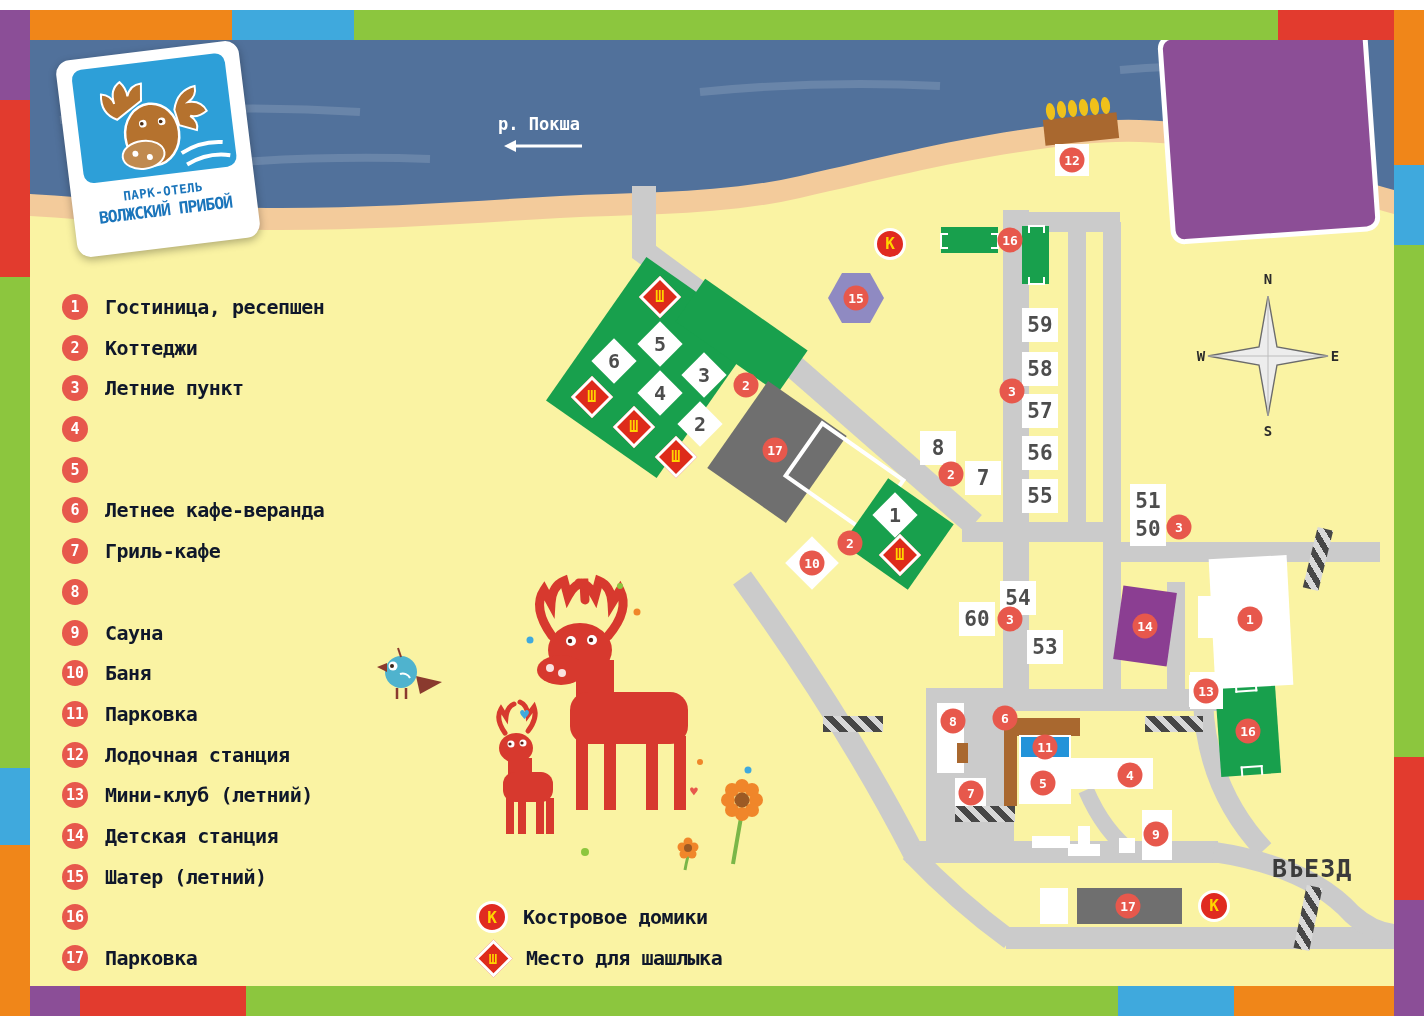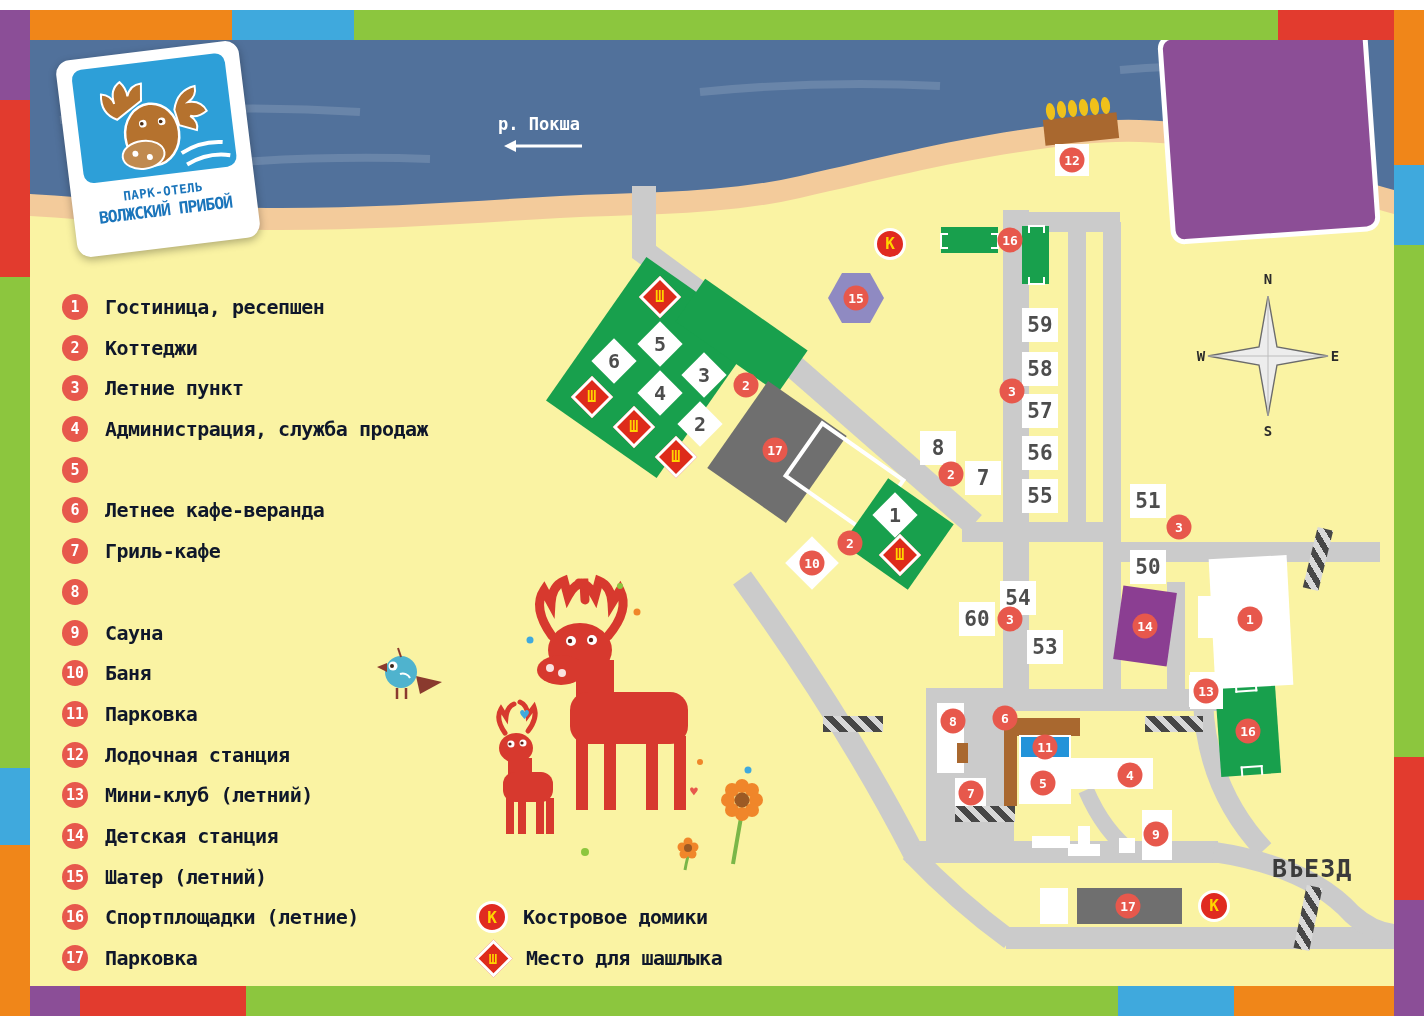--- a/index.html
+++ b/index.html
@@ -294,21 +294,20 @@
       <div class="lrow">
         <span class="lnum">2</span>
         <span class="llab">Коттеджи</span>
       </div>
       <div class="lrow">
         <span class="lnum">3</span>
         <span class="llab">Летние пункт</span>
       </div>
       <div class="lrow">
         <span class="lnum">4</span>
-        <span class="llab">Администрация, служба продаж</span>
       </div>
       <div class="lrow">
         <span class="lnum">5</span>
       </div>
       <div class="lrow">
         <span class="lnum">6</span>
         <span class="llab">Летнее кафе-веранда</span>
       </div>
       <div class="lrow">
         <span class="lnum">7</span>
@@ -340,21 +339,20 @@
       <div class="lrow">
         <span class="lnum">14</span>
         <span class="llab">Детская станция</span>
       </div>
       <div class="lrow">
         <span class="lnum">15</span>
         <span class="llab">Шатер (летний)</span>
       </div>
       <div class="lrow">
         <span class="lnum">16</span>
-        <span class="llab">Спортплощадки (летние)</span>
       </div>
       <div class="lrow">
         <span class="lnum">17</span>
         <span class="llab">Парковка</span>
       </div>
     </div>
 
   <div class="symrow" style="left:476px;top:901px;">
     <span class="sym-k">К</span>
     <span class="llab">Костровое домики</span>
@@ -366,21 +364,21 @@
     <span class="llab">Место для шашлыка</span>
   </div>
 
   <div id="markers">
       <div class="plate" style="left: 1040px; top: 325px;">59</div>
       <div class="plate" style="left: 1040px; top: 369px;">58</div>
       <div class="plate" style="left: 1040px; top: 411px;">57</div>
       <div class="plate" style="left: 1040px; top: 453px;">56</div>
       <div class="plate" style="left: 1040px; top: 496px;">55</div>
       <div class="plate" style="left: 1148px; top: 501px;">51</div>
-      <div class="plate" style="left: 1148px; top: 567px;">50</div>
+      <div class="plate" style="left: 1148px; top: 529px;">50</div>
       <div class="plate" style="left: 1018px; top: 598px;">54</div>
       <div class="plate" style="left: 977px; top: 619px;">60</div>
       <div class="plate" style="left: 1045px; top: 647px;">53</div>
       <div class="plate" style="left: 938px; top: 448px;">8</div>
       <div class="plate" style="left: 983px; top: 478px;">7</div>
       <div class="dwhite" style="left: 660px; top: 344px;">
         <span>5</span>
       </div>
       <div class="dwhite" style="left: 614px; top: 361px;">
         <span>6</span>

